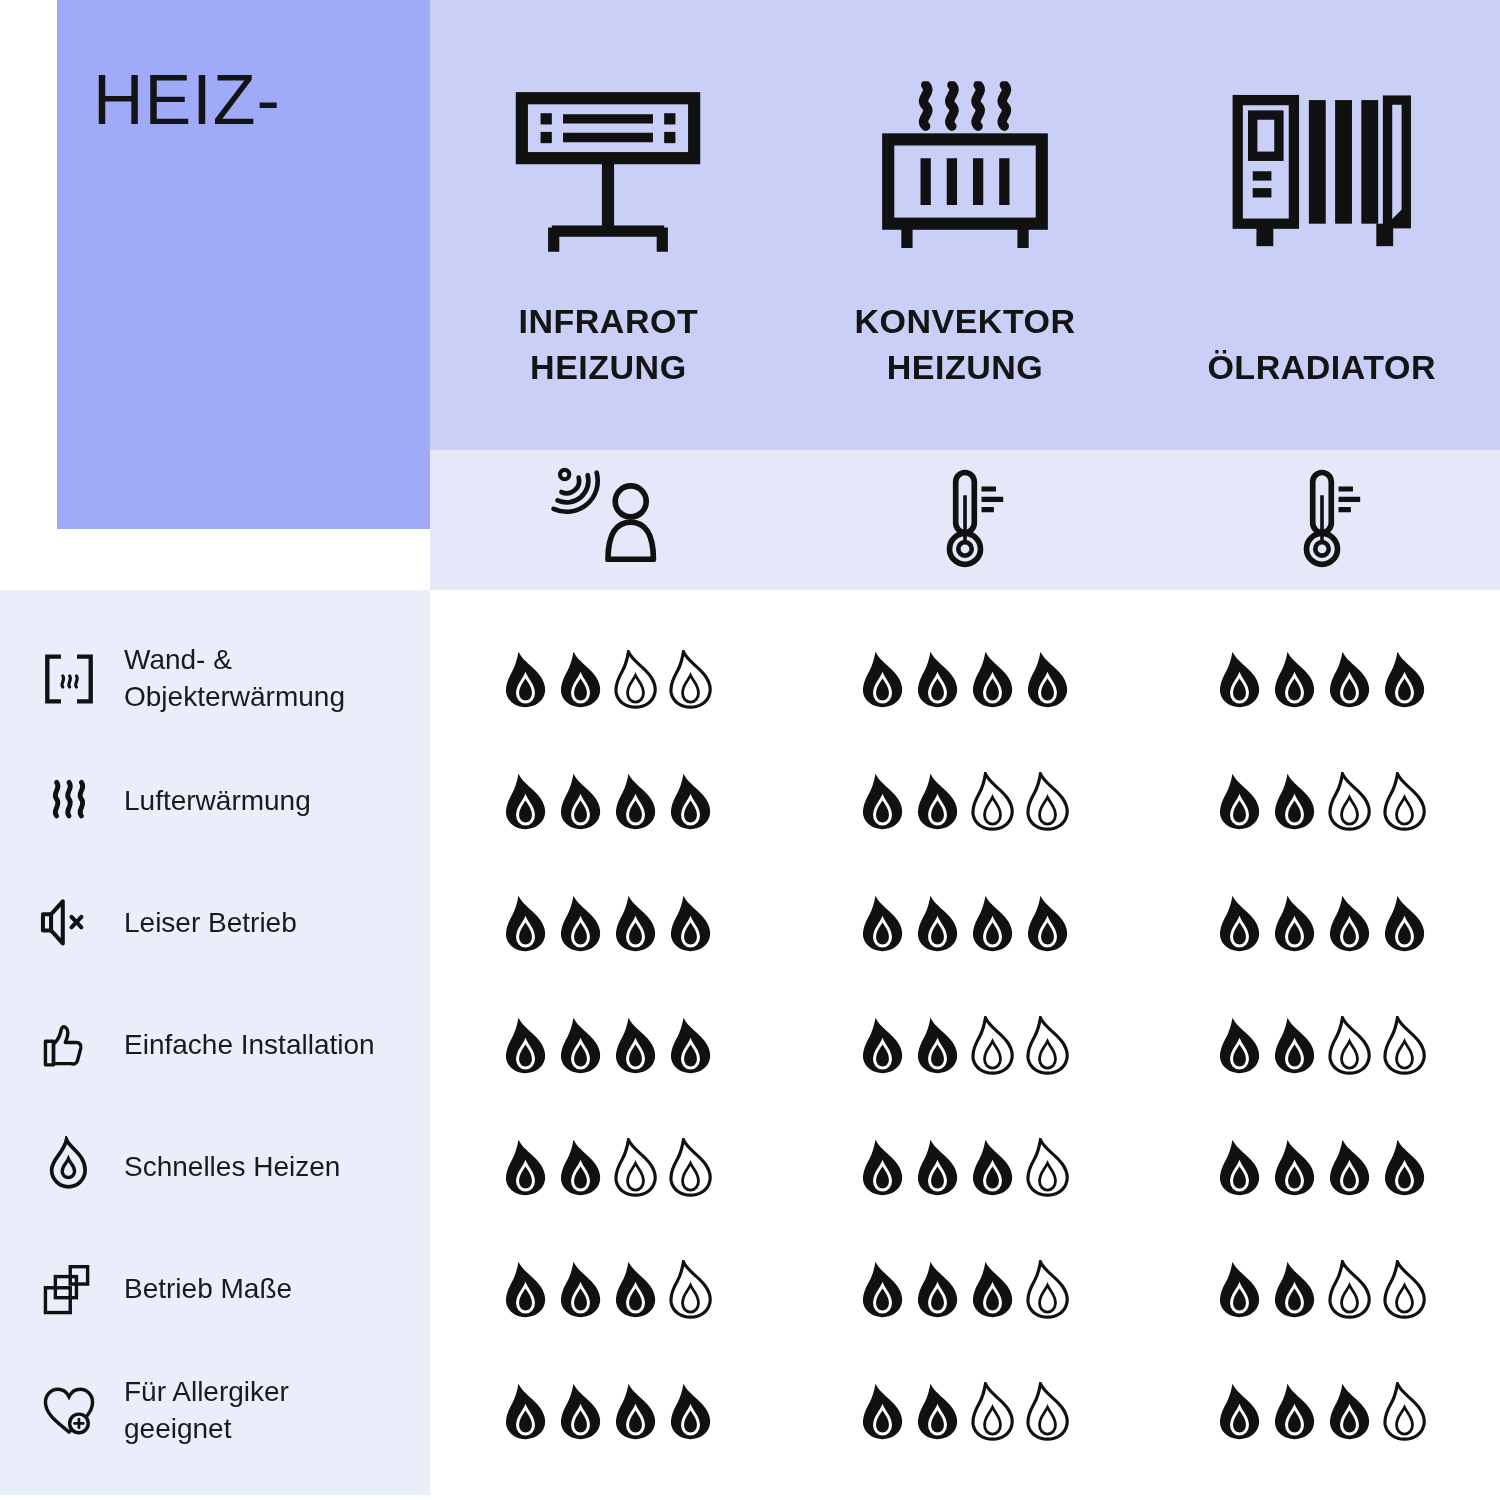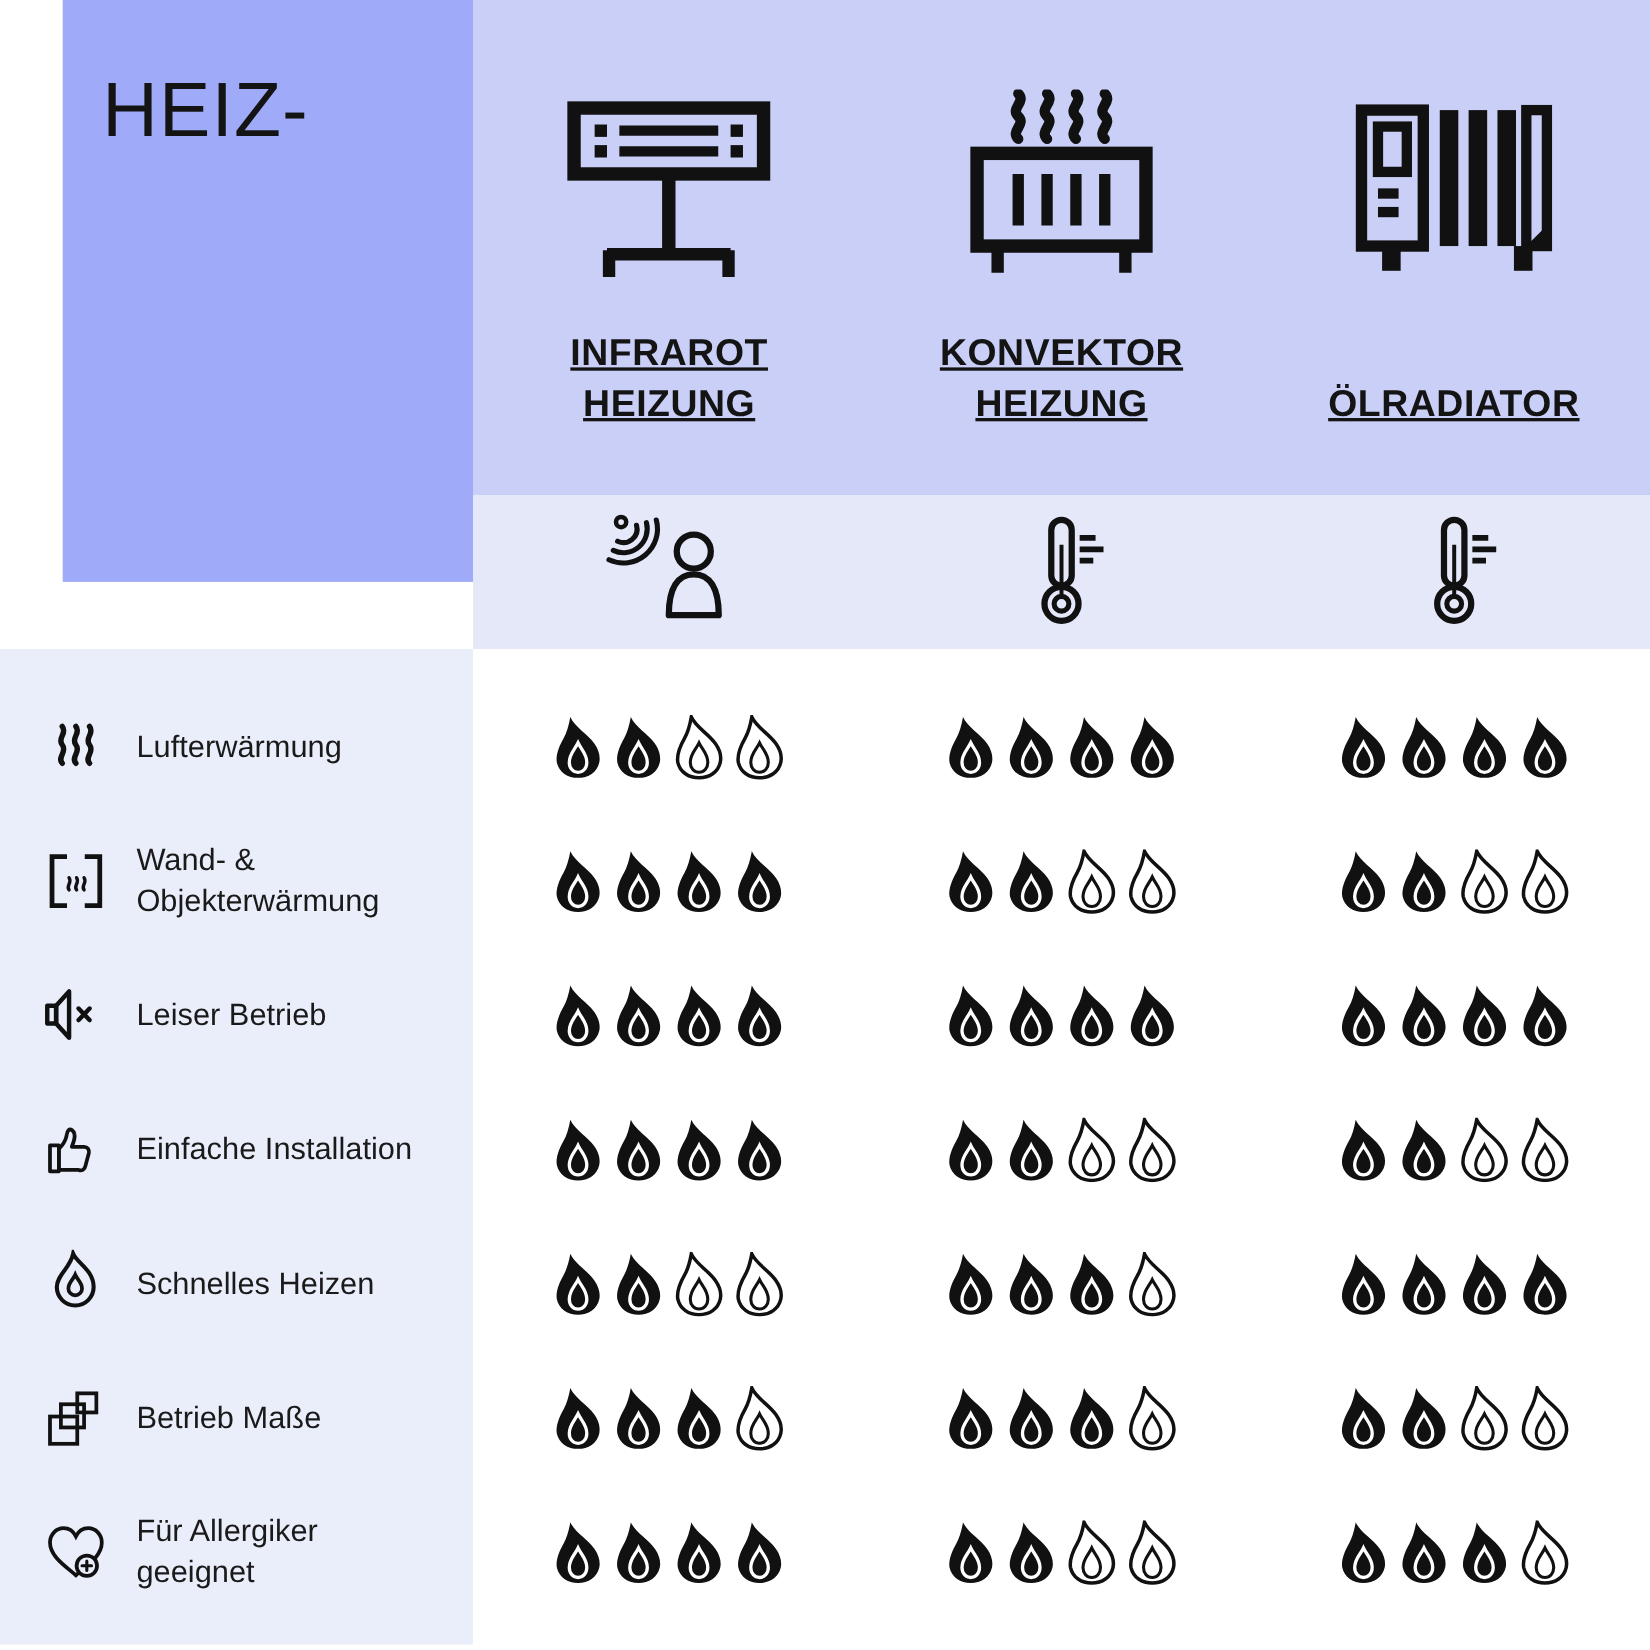--- a/index.html
+++ b/index.html
@@ -7,21 +7,21 @@
     position:relative;width:1500px;height:1500px;overflow:hidden;
     background:var(--body-bg,#fff);
     font-family:"Liberation Sans", sans-serif;
     color:var(--ink,#141414);
   }
   
   .sidebar-header{position:absolute;left:16px;top:0;width:430px;height:529px;background:var(--sidebar-bg,#9FABF8);margin-left:41px;}
   .page-title{position:absolute;left:36px;top:56px;font-size:70px;line-height:1.26;font-weight:500;letter-spacing:1px;color:var(--ink,#141414);}
   
   .header-band{position:absolute;left:430px;top:0;width:1070px;height:450px;background:var(--header-bg,#C9CFF6);display:flex;}
-  .device-cell{flex:1 1 0;display:flex;flex-direction:column;align-items:center;text-decoration:underline;}
+  .device-cell{flex:1 1 0;display:flex;flex-direction:column;align-items:center;}
   .device-icon-box{margin-top:72px;height:206px;display:flex;align-items:center;justify-content:center;}
   .device-icon{width:206px;height:188px;}
   .device-label{height:104px;margin-top:8px;display:flex;flex-direction:column;justify-content:flex-end;
     text-align:center;font-weight:700;font-size:34px;line-height:1.36;letter-spacing:.5px;}
   
   .mode-band{position:absolute;left:430px;top:450px;width:1070px;height:140px;background:var(--mode-bg,#E5E9F8);display:flex;}
   .mode-cell{flex:1 1 0;display:flex;align-items:center;justify-content:center;}
   .mode-icon{width:128px;height:108px;}
   
   .feature-col{position:absolute;left:0;top:590px;width:430px;height:905px;background:var(--feature-bg,#EAEEFA);
@@ -238,37 +238,37 @@
   </div>
       <div class="mode-cell">
     <svg class="mode-icon" viewBox="0 0 124 104">
           <use href="#thermometer-icon" xlink:href="#thermometer-icon"></use>
         </svg>
   </div>
     </div>
   <div class="feature-col" id="feature-col">
       <div class="feature-row">
     <svg class="feature-icon" viewBox="0 0 100 100">
-          <use href="#steam-icon" xlink:href="#steam-icon"></use>
-        </svg>
-    <div class="feature-label">
-          <div>Lufterwärmung</div>
-        </div>
-  </div>
-      <div class="feature-row">
-    <svg class="feature-icon" viewBox="0 0 100 100">
           <use href="#wall-object-heat-icon" xlink:href="#wall-object-heat-icon"></use>
         </svg>
     <div class="feature-label">
           <div>Wand- &amp;</div>
           <div>Objekterwärmung</div>
         </div>
   </div>
       <div class="feature-row">
     <svg class="feature-icon" viewBox="0 0 100 100">
+          <use href="#steam-icon" xlink:href="#steam-icon"></use>
+        </svg>
+    <div class="feature-label">
+          <div>Lufterwärmung</div>
+        </div>
+  </div>
+      <div class="feature-row">
+    <svg class="feature-icon" viewBox="0 0 100 100">
           <use href="#muted-speaker-icon" xlink:href="#muted-speaker-icon"></use>
         </svg>
     <div class="feature-label">
           <div>Leiser Betrieb</div>
         </div>
   </div>
       <div class="feature-row">
     <svg class="feature-icon" viewBox="0 0 100 100">
           <use href="#thumbs-up-icon" xlink:href="#thumbs-up-icon"></use>
         </svg>

